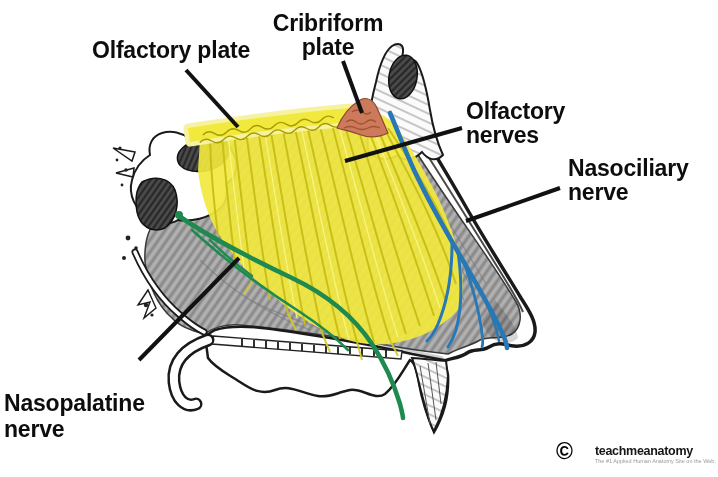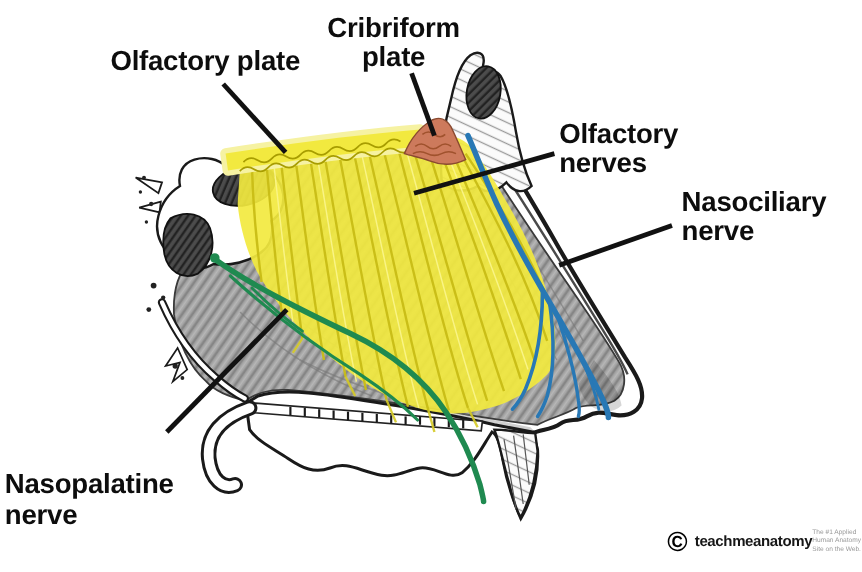--- a/index.html
+++ b/index.html
@@ -8,21 +8,21 @@
   .stage svg{position:absolute;left:0;top:0;}
   .lbl{position:absolute;font-weight:700;font-size:23px;line-height:24px;color:#0d0d0d;
        white-space:pre-line;letter-spacing:-0.2px;}
   #lbl-olfactory-bulb{left:92px;top:38px;}
   #lbl-cribriform{left:260px;top:11px;width:136px;text-align:center;}
   #lbl-olfactory-nerves{left:466px;top:99px;}
   #lbl-nasociliary{left:568px;top:156px;}
   #lbl-nasopalatine{left:4px;top:390px;line-height:26px;}
   .logo{position:absolute;left:556px;top:441px;display:flex;align-items:flex-start;}
   .cmark{font-size:23px;line-height:21px;font-weight:700;color:#000;}
-  .logo-text{margin-left:6px;display:flex;flex-direction:row;justify-content:space-between;}
+  .logo-text{margin-left:22px;display:flex;flex-direction:column;justify-content:space-between;}
   .logo-name{font-size:12.5px;font-weight:700;color:#161616;letter-spacing:-0.3px;line-height:14px;margin-top:3px;}
   .logo-tagline{font-size:5.5px;color:#9a9a9a;line-height:7px;}
 </style>
 </head>
 <body>
 
 <div class="stage">
 
   <svg width="718" height="477" viewBox="0 0 718 477" role="img">
     <defs>

